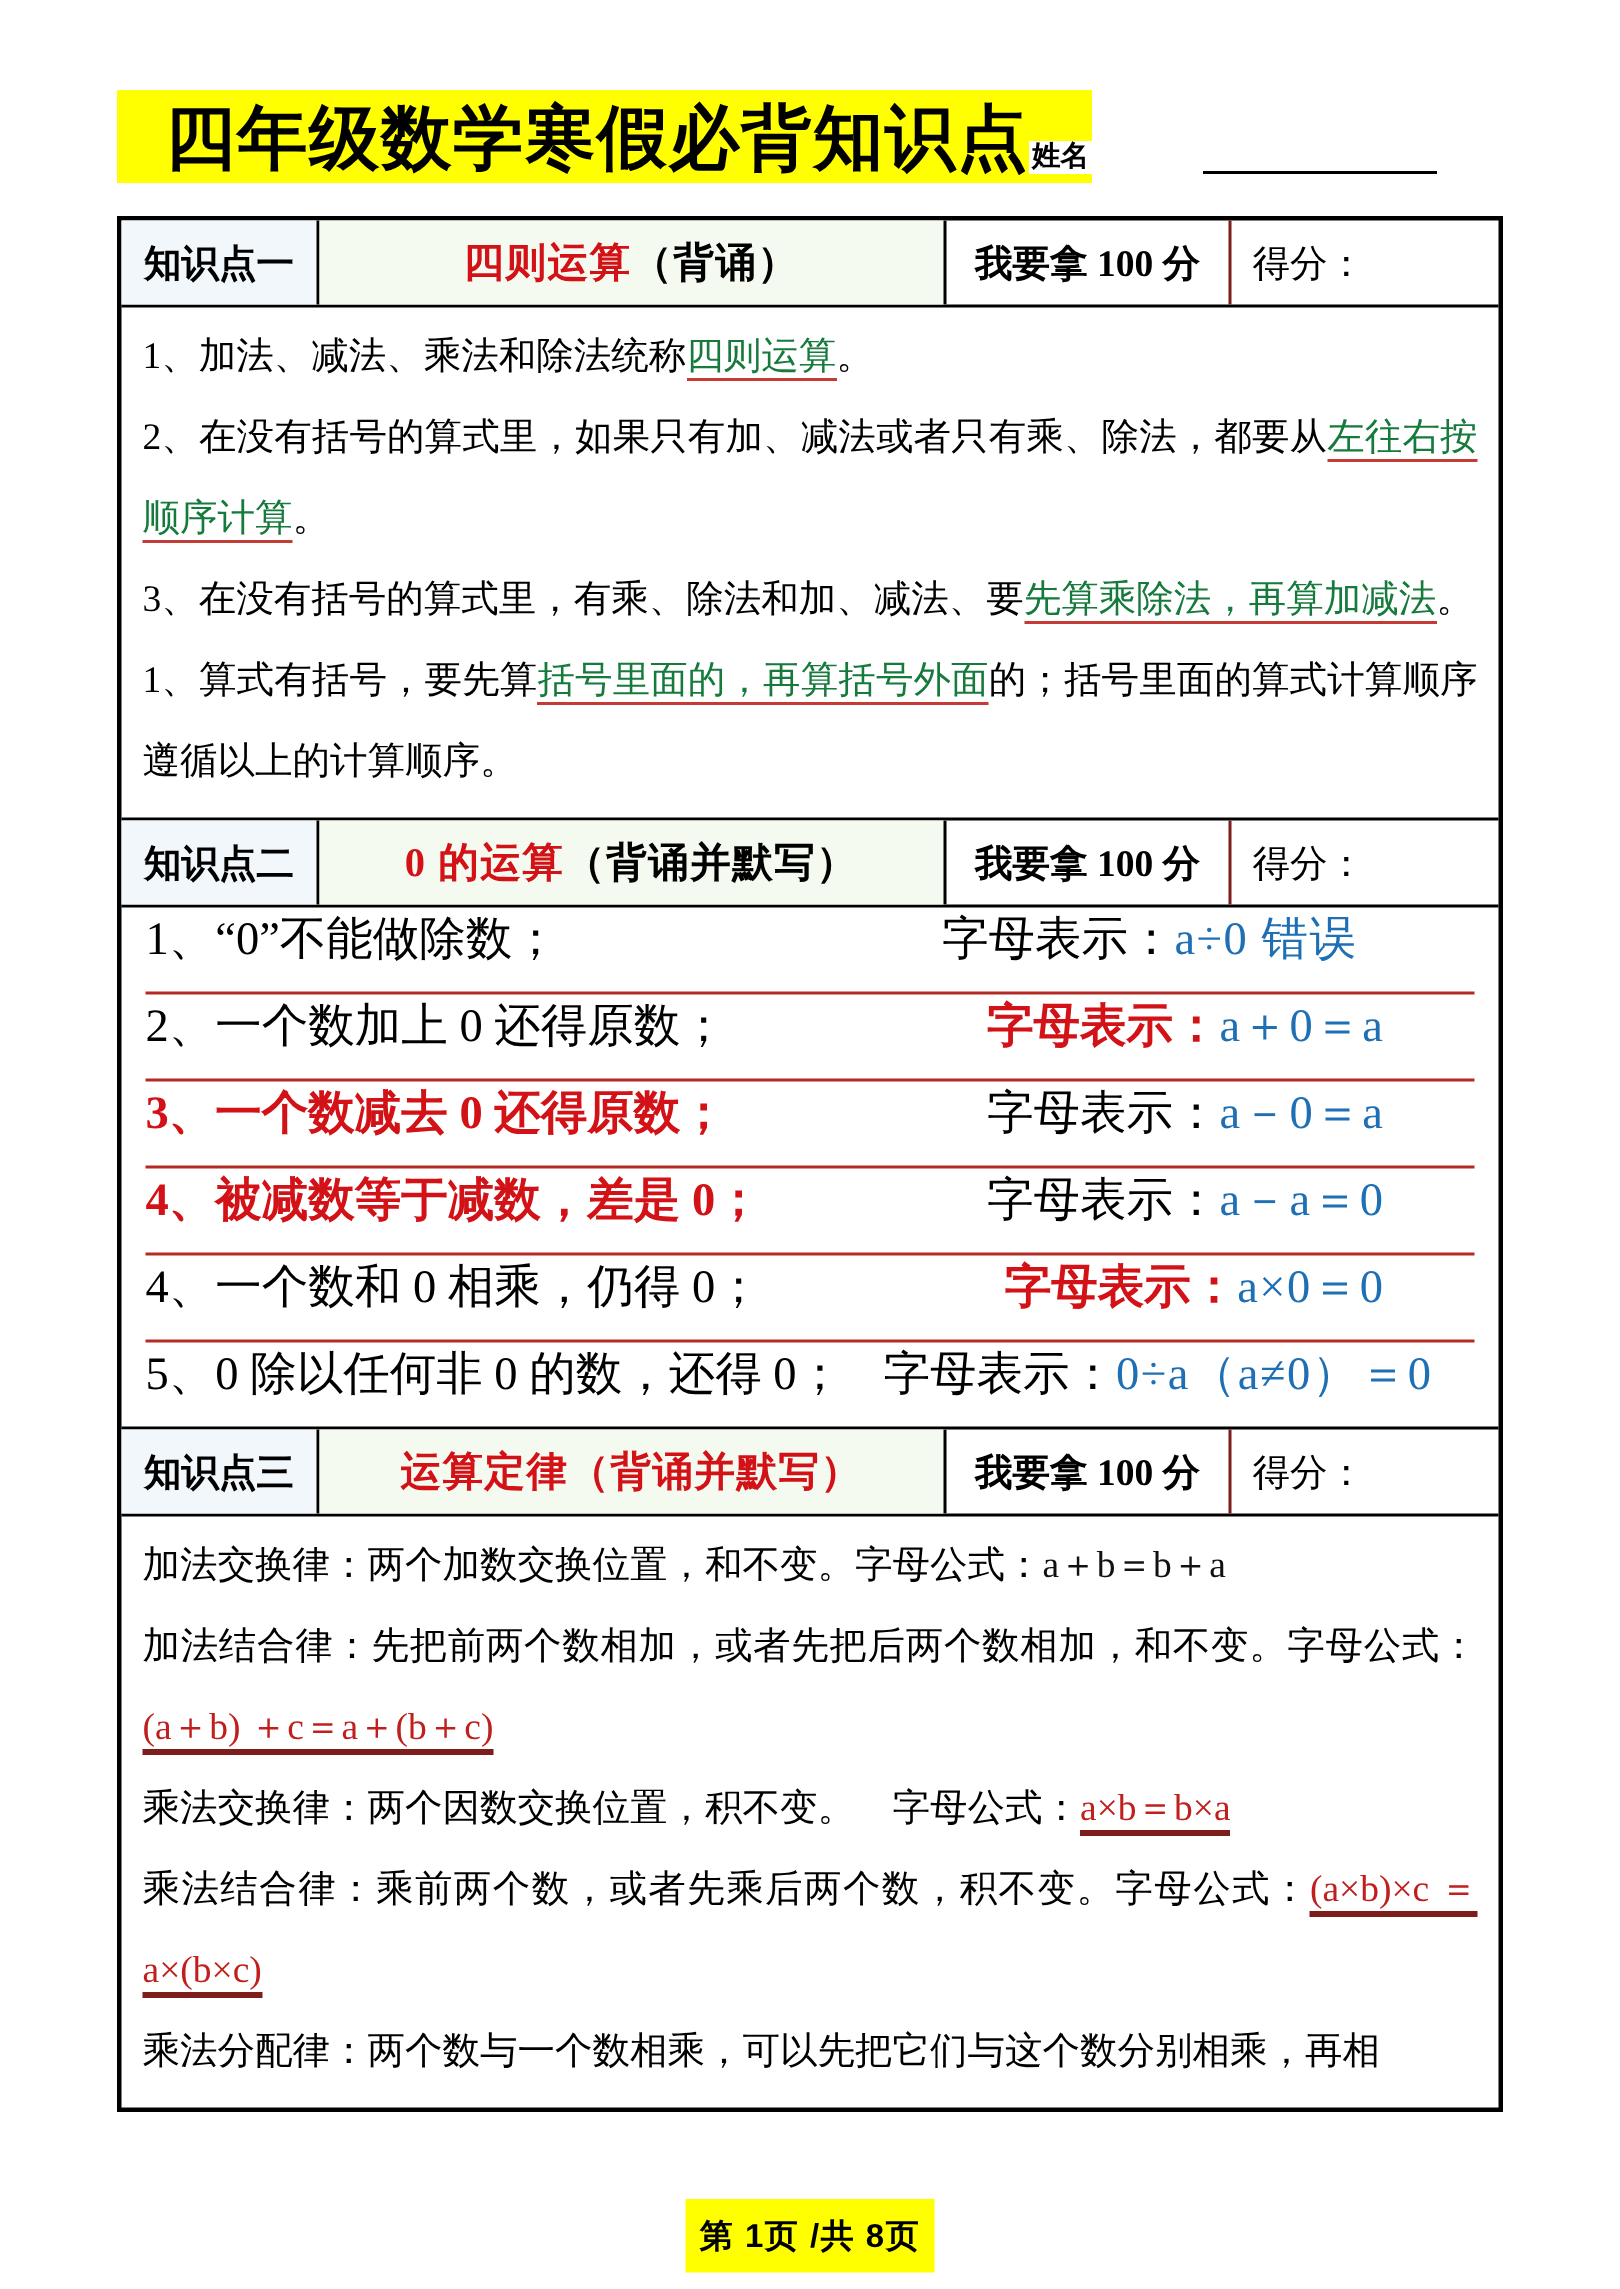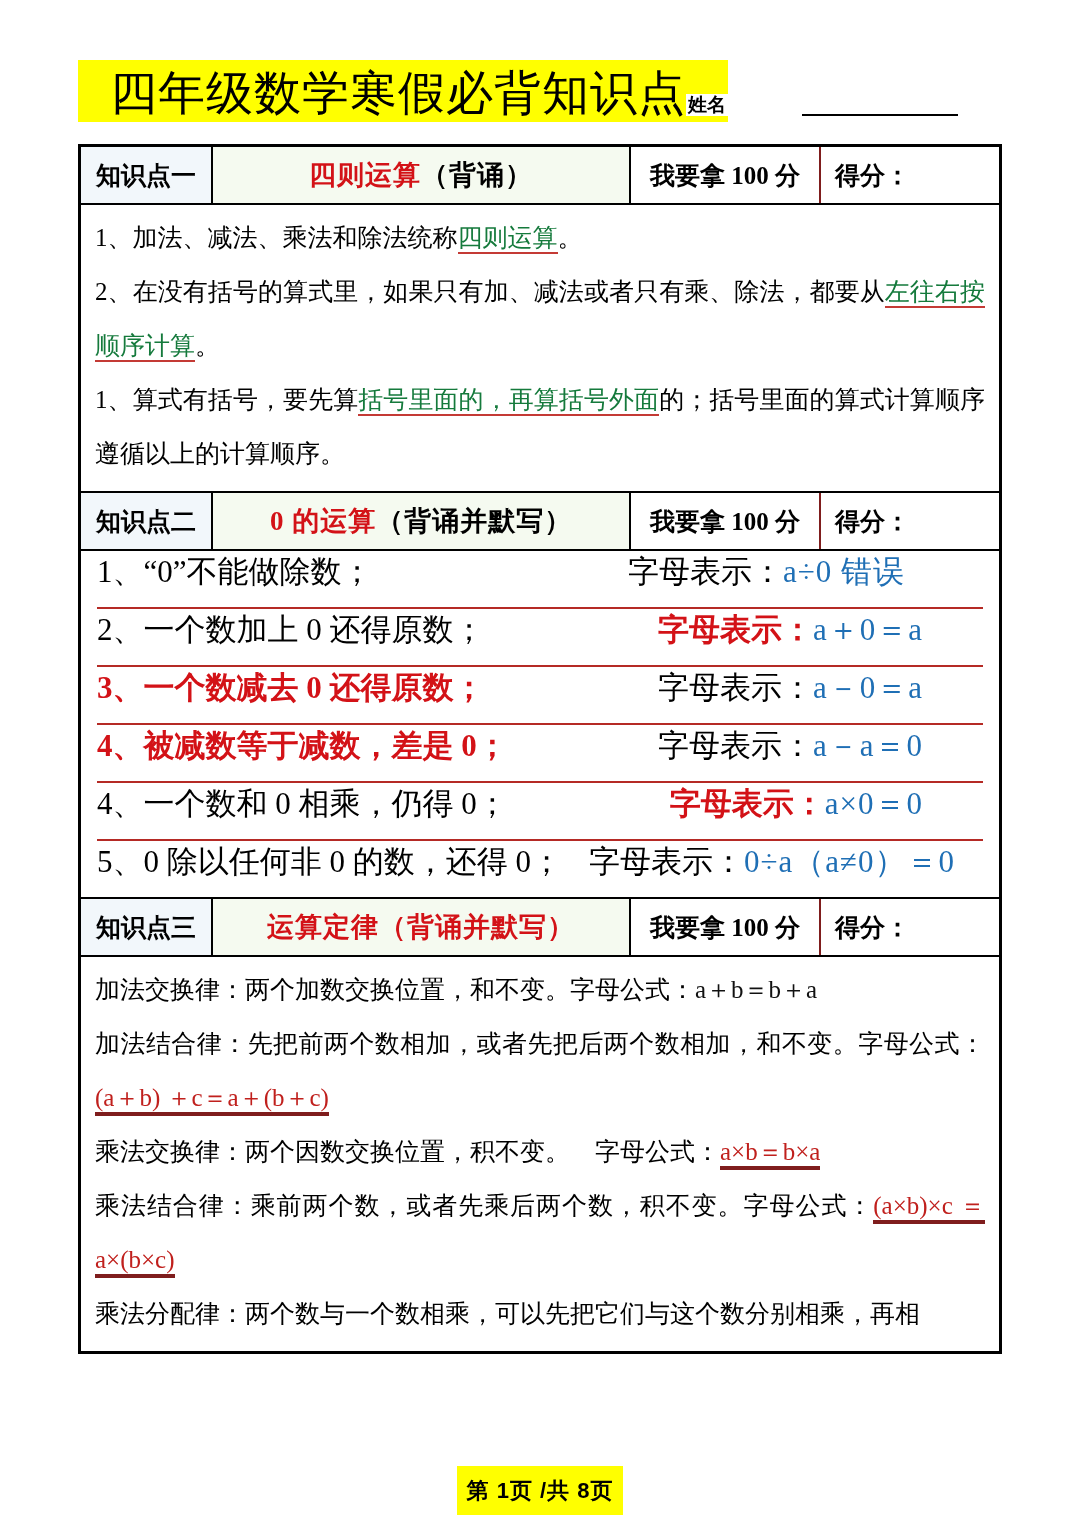--- a/index.html
+++ b/index.html
@@ -36,21 +36,21 @@
   .title-hl {
     background: #ffff00;
     display: flex;
     align-items: flex-end;
     padding: 2px 0 2px 6px;
     height: 62px;
     box-sizing: border-box;
   }
   .doc-title {
     font-family: "Liberation Serif", "DejaVu Serif", serif;
-    font-weight: normal;
+    font-weight: bold;
     font-size: 47px;
     line-height: 54px;
     letter-spacing: 1px;
     white-space: nowrap;
     padding-left: 26px;
   }
   .name-label {
     font-family: Liberation Serif, serif;
     font-weight: bold;
     font-size: 19px;
@@ -116,21 +116,21 @@
     display: flex;
     align-items: center;
     justify-content: center;
     font-weight: bold;
     font-size: 25px;
   }
   .hdr-mark {
     width: 178px;
     display: flex;
     align-items: center;
-    font-weight: bold;
+    font-weight: normal;
     font-size: 25px;
     padding-left: 14px;
     box-sizing: border-box;
   }
 
   
   .blk { padding: 6px 14px 10px 14px; }
 
   .para {
     font-size: 25px;
@@ -226,20 +226,23 @@
     </div>
 
     <div class="blk">
       <div class="para">
         <span>1、加法、减法、乘法和除法统称</span><span class="grn">四则运算</span><span>。</span>
       </div>
       <div class="para">
         <span>2、在没有括号的算式里，如果只有加、减法或者只有乘、除法，都要从</span><span class="grn">左往右按顺序计算</span><span>。</span>
       </div>
       <div class="para">
+        <span>3、在没有括号的算式里，有乘、除法和加、减法、要</span><span class="grn">先算乘除法，再算加减法</span><span>。</span>
+      </div>
+      <div class="para">
         <span>1、算式有括号，要先算</span><span class="grn">括号里面的，再算括号外面</span><span>的；括号里面的算式计算顺序遵循以上的计算顺序。</span>
       </div>
     </div>
 
     <div class="hdr mid">
       <div class="hdr-kp">知识点二</div>
       <div class="hdr-title">
         <span class="t-red">0 的运算</span>
           <span class="t-blk">（背诵并默写）</span>
       </div>

